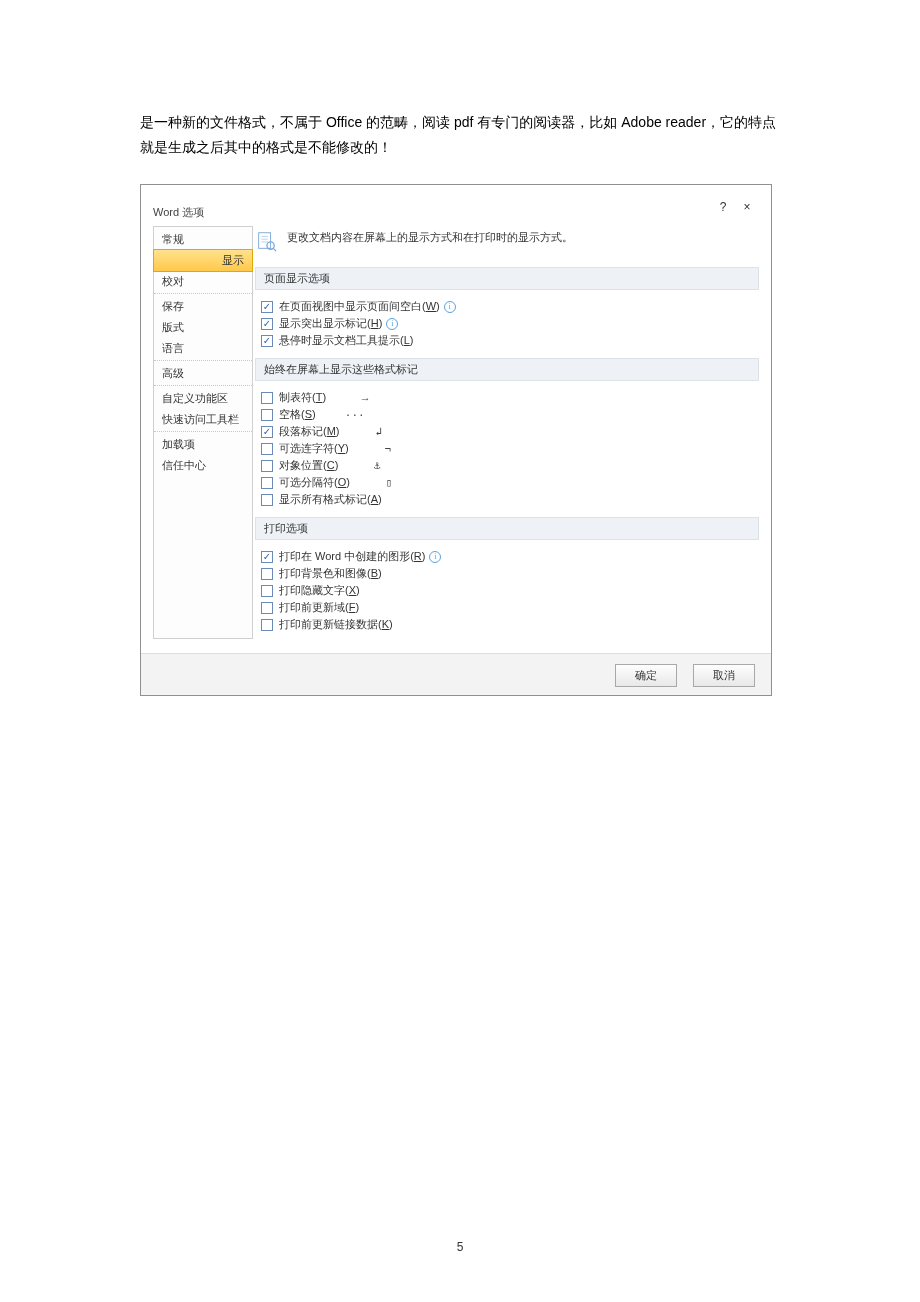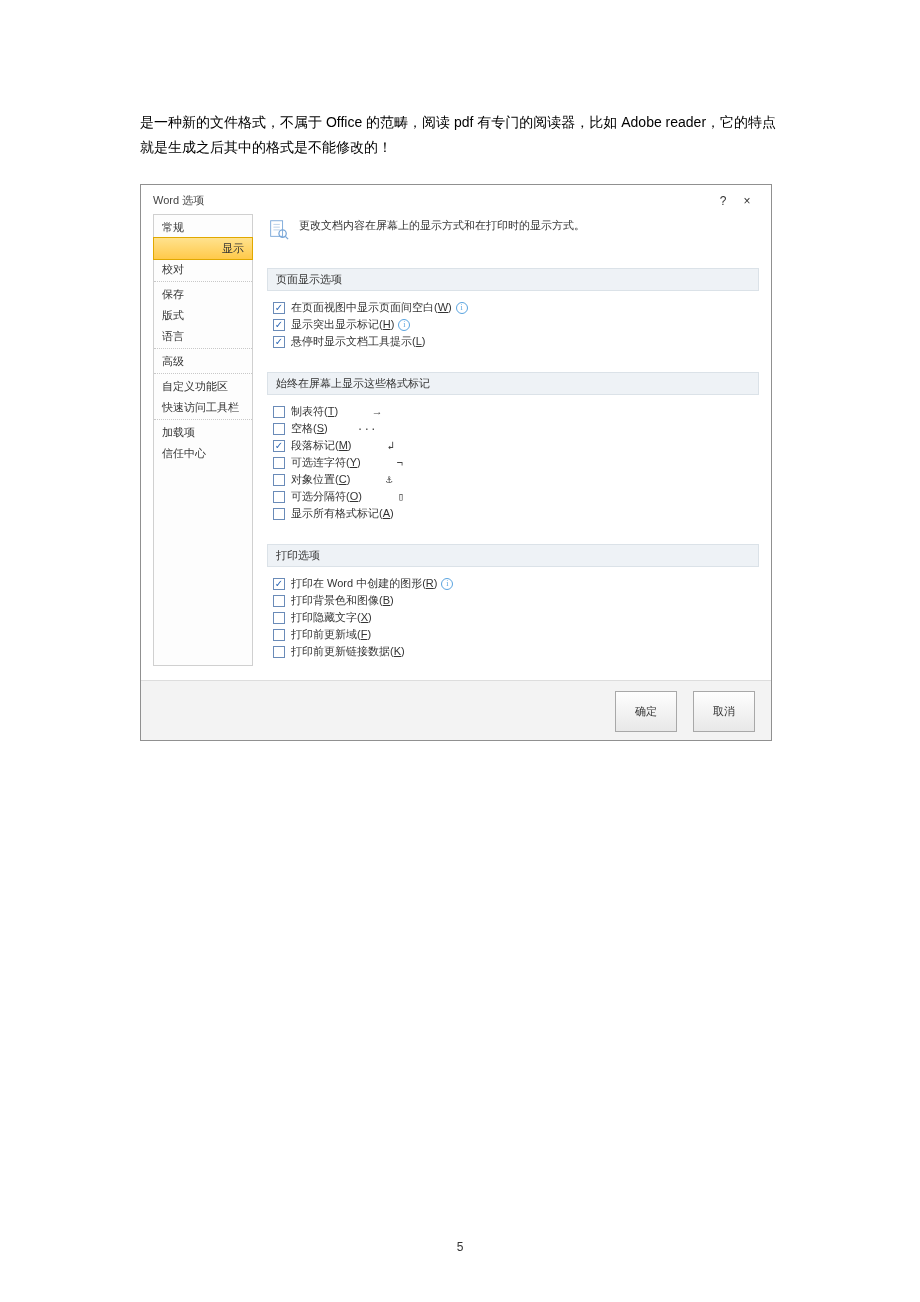--- a/index.html
+++ b/index.html
@@ -27,31 +27,31 @@
     background: #fff;
     width: 632px;
     font-size: 11px;
     color: #333;
   }
   .dlg-titlebar {
     display: flex;
     align-items: center;
     padding: 8px 12px 6px 12px;
   }
-  .dlg-title { flex: 1; color: #444; }
+  .dlg-title { flex: 1; color: #444; margin-top: 12px; }
   .dlg-help, .dlg-close {
     width: 24px; text-align: center;
     font-family: Arial, sans-serif;
     font-size: 12px;
     color: #333;
   }
   .dlg-body {
     display: flex;
     padding: 0 12px 14px 12px;
-    gap: 14px;
+    gap: 2px;
   }
   .nav {
     width: 100px;
     border: 1px solid #d0d0d0;
     background: #fdfdfd;
     padding: 2px 0;
   }
   .nav-item {
     padding: 3px 8px;
     font-size: 11px;
@@ -78,21 +78,21 @@
     width: 22px; height: 22px;
     margin-right: 10px;
   }
   .desc-text { font-size: 11px; color: #333; }
   .section-hdr {
     background: #eef2f6;
     border: 1px solid #dbe2e8;
     padding: 3px 8px;
     font-size: 11px;
     color: #333;
-    margin-top: 16px;
+    margin-top: 3px;
   }
   .opts { padding: 8px 6px 6px 6px; }
   .opt-row {
     display: flex; align-items: center;
     padding: 1px 0;
     font-size: 11px;
     color: #333;
   }
   .chk {
     width: 12px; height: 12px;
@@ -129,21 +129,21 @@
   .dlg-footer {
     display: flex;
     justify-content: flex-end;
     gap: 16px;
     padding: 10px 16px 8px 0;
     background: #f3f3f3;
     border-top: 1px solid #ddd;
   }
   .btn {
     min-width: 62px;
-    padding: 12px 10px;
+    padding: 3px 10px;
     font-size: 11px;
     text-align: center;
     background: linear-gradient(#fefefe, #e8e8e8);
     border: 1px solid #a8a8a8;
     color: #333;
   }
   .page-num {
     position: absolute;
     bottom: 48px;
     left: 0; width: 100%;

